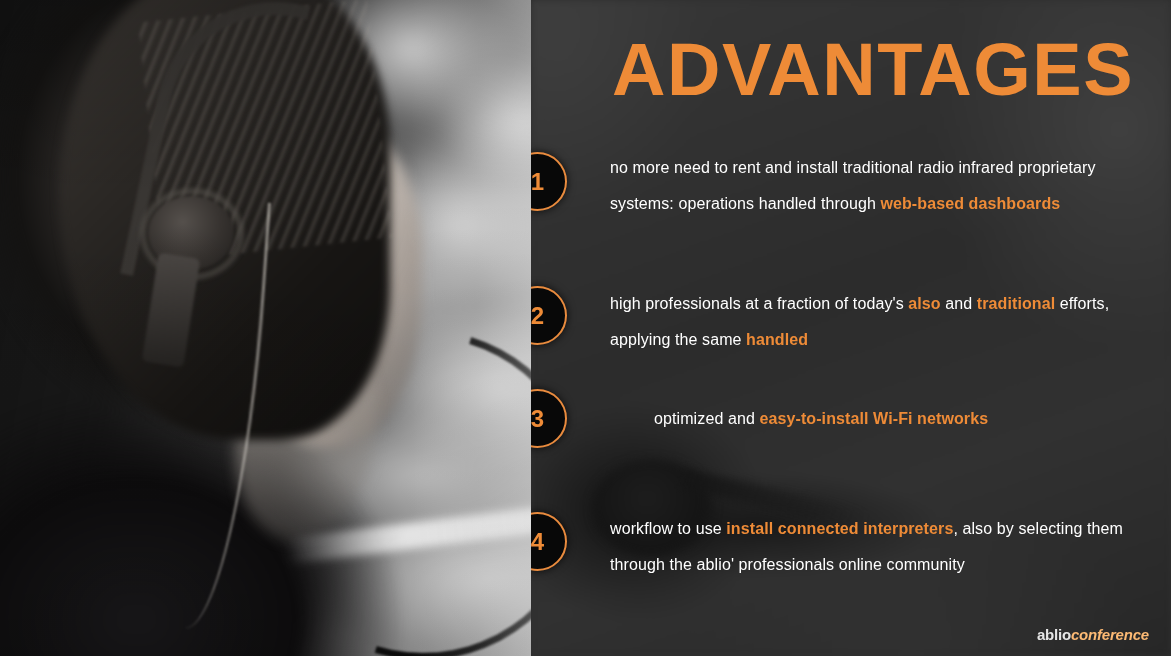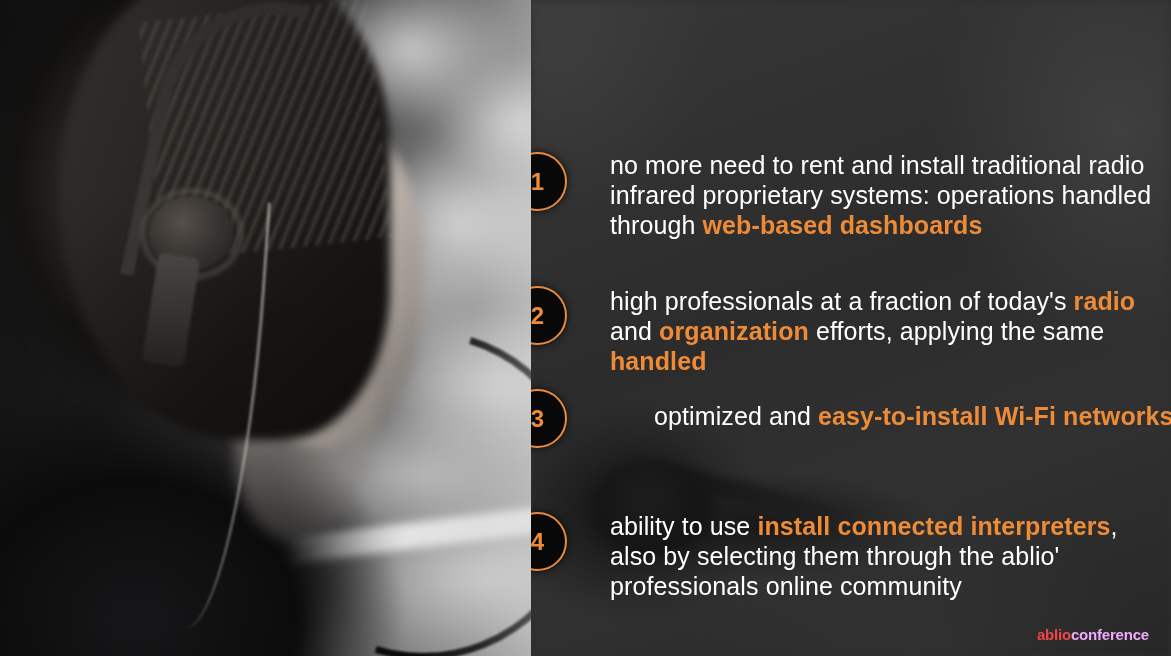--- a/index.html
+++ b/index.html
@@ -261,40 +261,40 @@
   .item-1 .badge { left: -23px; top: 2px; }
   .item-2 .badge { left: -23px; top: 0px; }
   .item-3 .badge { left: -23px; top: -14px; }
   .item-4 .badge { left: -23px; top: 1px; }
 
   .item-text {
     position: absolute;
     left: 79px;
     width: 545px;
     color: #ffffff;
-    font-size: 25px;
-    line-height: 30px;
+    font-size: 16px;
+    line-height: 36px;
     font-weight: 400;
     letter-spacing: 0.1px;
   }
   .item-3 .item-text { top: -2px; margin-left: 44px; }
 
   .hl { color: #ee8b37; font-weight: 700; }
 
   
   .logo {
     position: absolute;
     right: 22px; bottom: 14px;
     font-size: 15px;
     font-weight: 700;
     letter-spacing: -0.2px;
     line-height: 1;
   }
-  .logo .logo-ablio { color: #ef4444; }
-  .logo .logo-conference { color: #f0abfc; }
+  .logo .logo-ablio { color: #e5e5e5; }
+  .logo .logo-conference { color: #fdba74; font-style: italic; }
 </style>
 </head>
 <body>
 
 <div class="slide">
 
   <div class="photo-panel">
     <div class="photo-bg"></div>
     <div class="photo-figure"></div>
     <div class="photo-face"></div>
@@ -310,48 +310,49 @@
     <div class="mic-boom"></div>
     <div class="photo-edge-glow"></div>
     <div class="photo-grade"></div>
   </div>
 
   <div class="content-panel">
     <div class="content-texture"></div>
     <div class="content-mic"></div>
     <div class="content-mic-arm"></div>
 
+    <h1 class="title">ADVANTAGES</h1>
 
     <div class="items">
 
       <div class="item item-1">
         <div class="badge">1</div>
         <div class="item-text">
           <span>no more need to rent and install traditional radio infrared proprietary systems: operations handled through </span><span class="hl">web-based dashboards</span>
         </div>
       </div>
 
       <div class="item item-2">
         <div class="badge">2</div>
         <div class="item-text">
-          <span>high professionals at a fraction of today's </span><span class="hl">radio</span><span> and </span><span class="hl">organization</span><span> efforts, applying the same </span><span class="hl">handled</span>
+          <span>high professionals at a fraction of today's </span><span class="hl">also</span><span> and </span><span class="hl">traditional</span><span> efforts, applying the same </span><span class="hl">handled</span>
         </div>
       </div>
 
       <div class="item item-3">
         <div class="badge">3</div>
         <div class="item-text">
           <span>optimized and </span><span class="hl">easy-to-install Wi-Fi networks</span>
         </div>
       </div>
 
       <div class="item item-4">
         <div class="badge">4</div>
         <div class="item-text">
-          <span>ability to use </span><span class="hl">install connected interpreters</span><span>, also by selecting them through the ablio' professionals online community</span>
+          <span>workflow to use </span><span class="hl">install connected interpreters</span><span>, also by selecting them through the ablio' professionals online community</span>
         </div>
       </div>
 
     </div>
 
     <div class="logo">
       <span class="logo-ablio">ablio</span><span class="logo-conference">conference</span>
     </div>
   </div>
 

